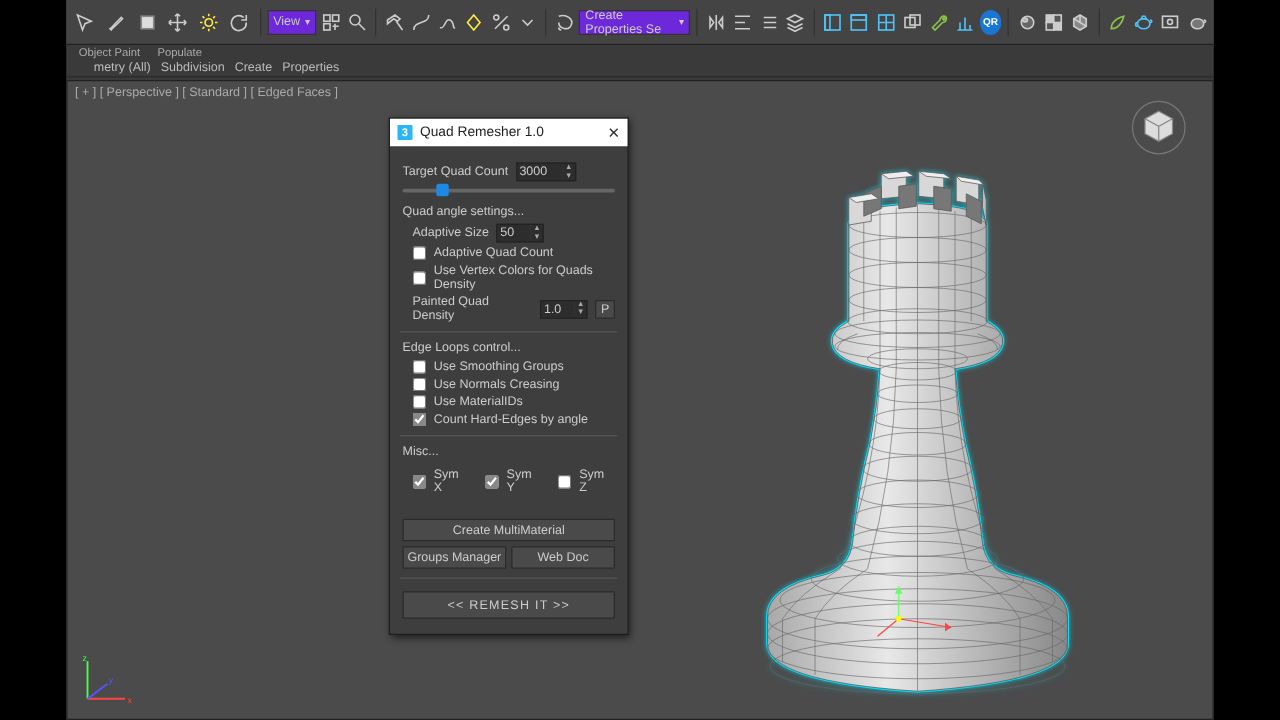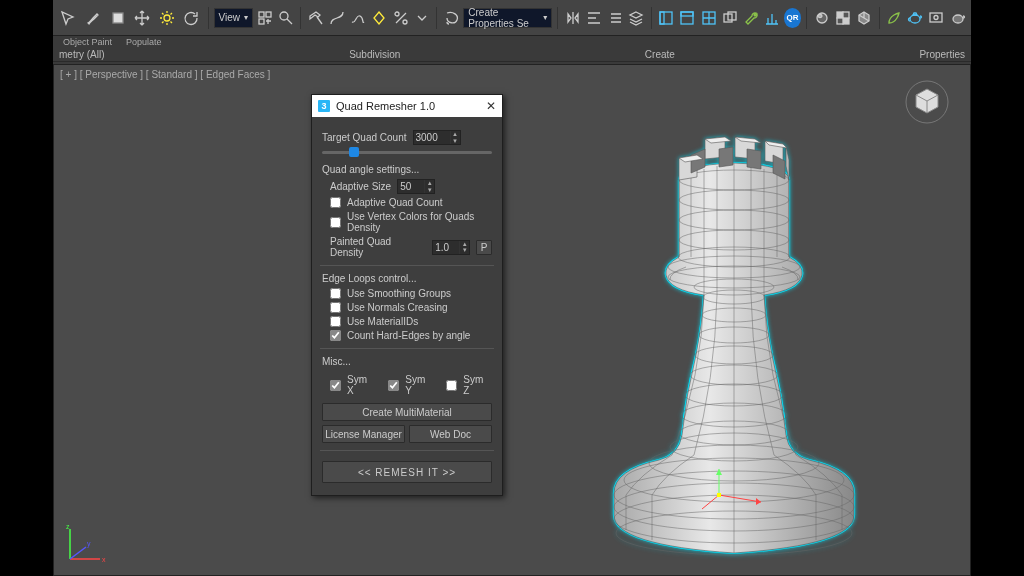--- a/index.html
+++ b/index.html
@@ -9,26 +9,26 @@
   
   .toolbar { height:36px; background:#444; display:flex; align-items:center; padding:0 4px; gap:2px; border-bottom:1px solid #222;}
   .tbtn { width:22px; height:22px; display:flex; align-items:center; justify-content:center; color:#ccc; border:1px solid transparent; border-radius:2px; cursor:pointer;}
   .tbtn.big { width:26px; height:26px;}
   .tbtn svg { width:16px; height:16px; stroke:#ccc; fill:none; stroke-width:1.3;}
   .tbtn.blue svg { stroke:#4fc3f7;}
   .tbtn.green svg { stroke:#8bc34a;}
   .tbtn.yellow svg { stroke:#ffeb3b;}
   .tbtn.white svg { stroke:#fff; fill:#fff;}
   .tbtn.qr{ background:#1976d2; border-radius:50%; width:20px; height:20px; font-size:8px; font-weight:bold; color:#fff;}
-  .tdrop { height:20px; background:#0f172a; color:#ccc; font-size:10px; border:1px solid #333; padding:1px 4px; display:flex; align-items:center; gap:4px;}
+  .tdrop { height:20px; background:#6d28d9; color:#ccc; font-size:10px; border:1px solid #333; padding:1px 4px; display:flex; align-items:center; gap:4px;}
   .tdrop .caret { font-size:8px;}
   .tsep { width:1px; height:22px; background:#333; margin:0 3px;}
   .sublabels{ height:12px; display:flex; gap:2px; padding-left:4px; color:#aaa; font-size:9px; align-items:center;}
   .sublabels span{ padding:0 6px;}
-  .menubar{ height:14px; display:flex; gap:8px; padding:1px 6px; color:#bbb; font-size:10px; border-bottom:1px solid #2a2a2a;justify-content:space-between;}
+  .menubar{ height:14px; display:flex; gap:8px; padding:1px 22px; color:#bbb; font-size:10px; border-bottom:1px solid #2a2a2a;}
   .viewport-label{ position:absolute; left:8px; top:68px; color:#aaa; font-size:10px;}
   
   .viewport{ position:absolute; left:0; top:64px; right:0; bottom:0; background:#4b4b4b; border:1px solid #222; overflow:hidden;}
   .viewcube{ position:absolute; right:20px; top:14px; width:46px; height:46px; }
   .viewcube svg{ width:46px; height:46px; }
   .rook-container{ position:absolute; left:500px; top:60px; width:360px; height:440px; filter:drop-shadow(0 0 2px rgba(0,229,255,.7));}
   .rook-container svg{ width:100%; height:100%;}
   .gizmo{ position:absolute; left:8px; bottom:8px; width:46px; height:46px;}
   .gizmo svg{ width:46px; height:46px; }
   .origin-gizmo{ position:absolute; left:645px; top:400px; width:70px; height:50px;}
@@ -470,23 +470,23 @@
             </label>
         <label class="chk">
               <input type="checkbox" checked="" style="">
               <span>Sym Y</span>
             </label>
         <label class="chk">
               <input type="checkbox" style="">
               <span>Sym Z</span>
             </label>
       </div>
-      <div class="btn wide" style="margin-top:4px">Create MultiMaterial</div>
+      <div class="btn wide" style="margin-top:16px">Create MultiMaterial</div>
       <div class="row" style="margin-top:4px;gap:4px">
-        <div class="btn half">License Manager</div>
+        <div class="btn half">Groups Manager</div>
         <div class="btn half">Web Doc</div>
       </div>
       <div class="hr"></div>
       <div class="btn wide remesh">&lt;&lt;   REMESH IT   &gt;&gt;</div>
     </div>
   </div>
 
  </div>
 </div>
 

